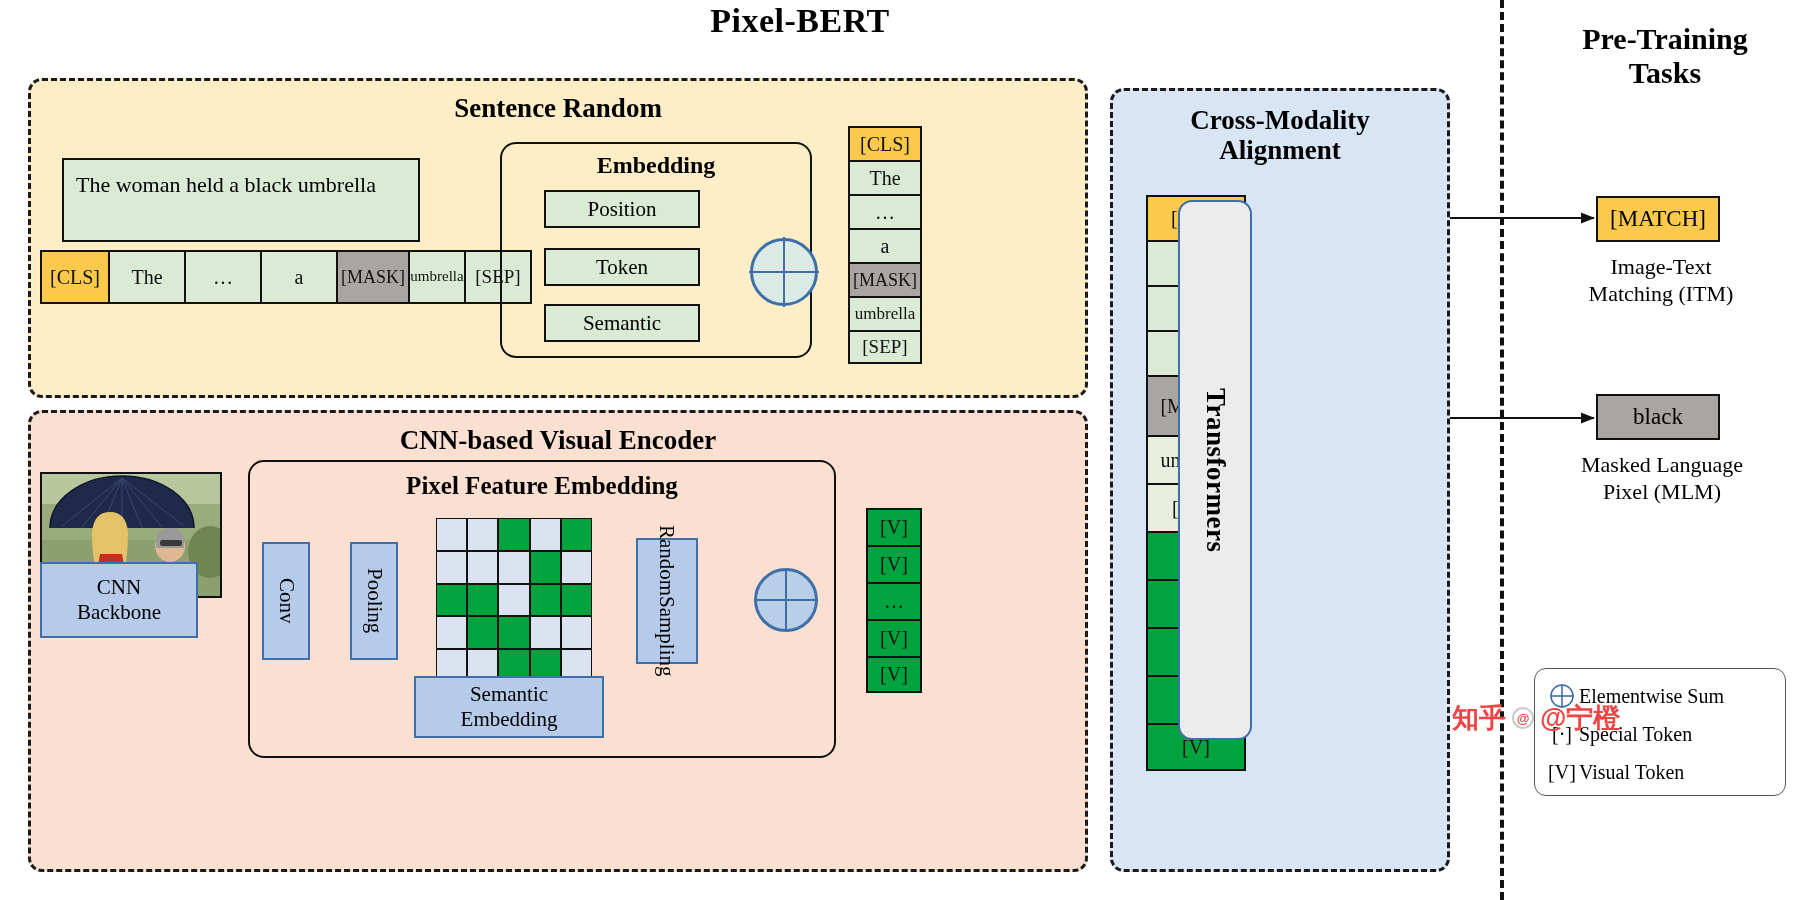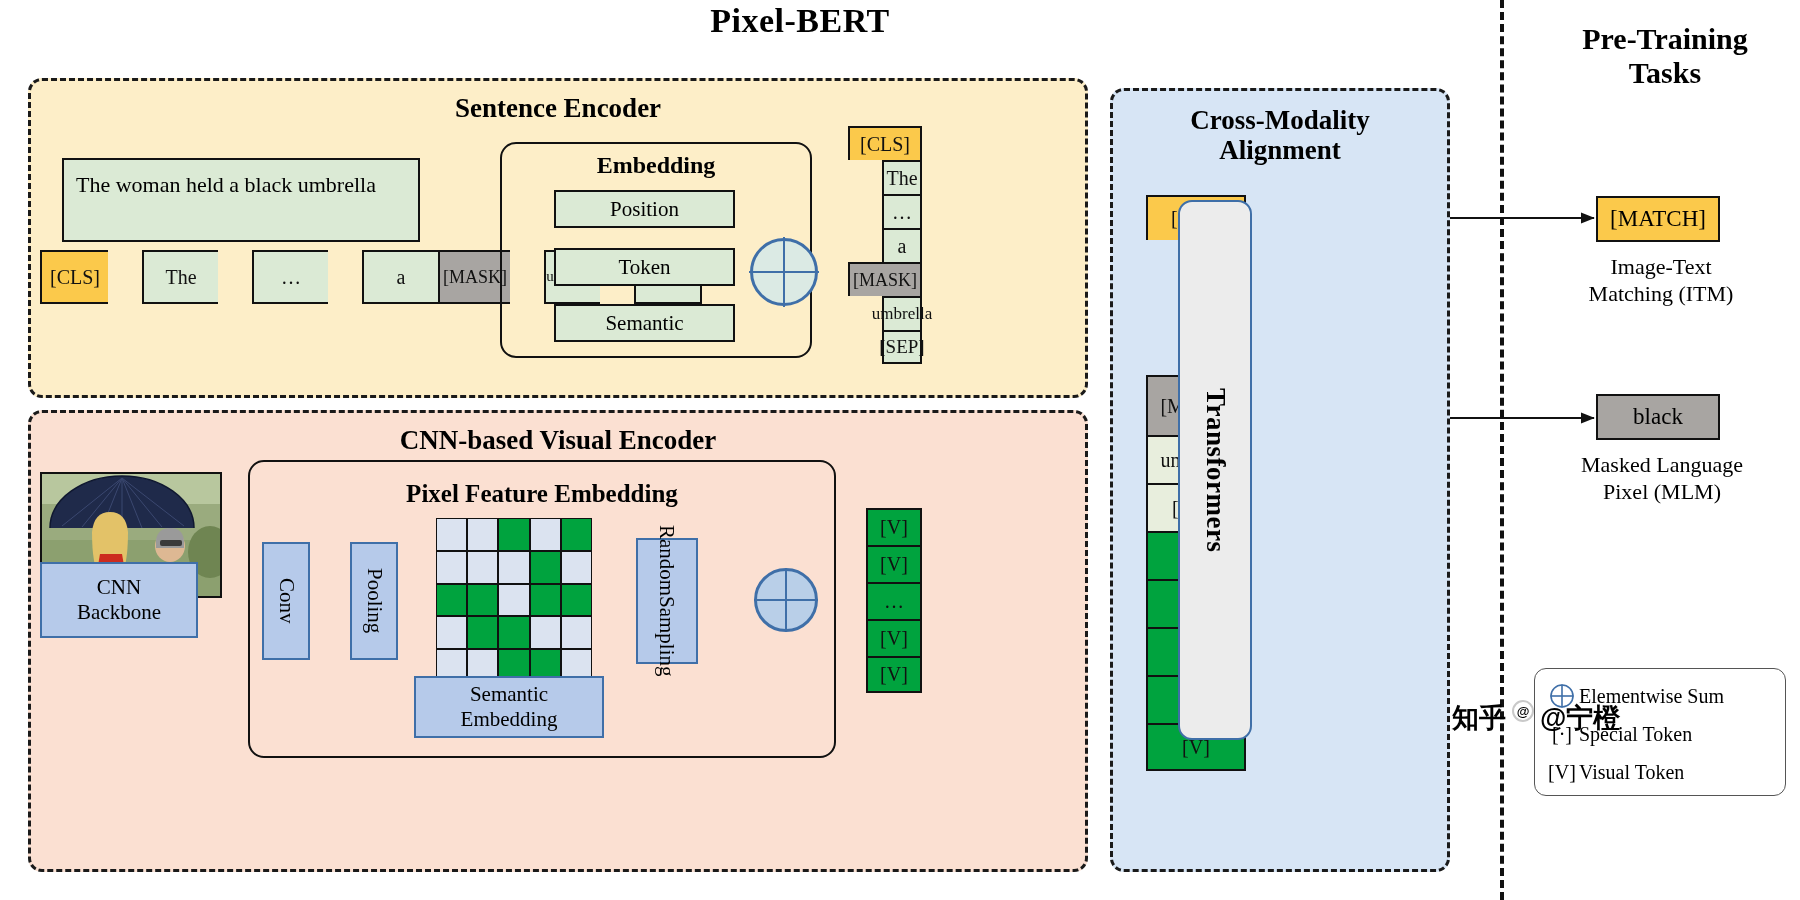--- a/index.html
+++ b/index.html
@@ -50,21 +50,21 @@
   }
 
   
   .cell {
     border: 2px solid #111;
     display: flex; align-items: center; justify-content: center;
     font-size: 20px; line-height: 1.05; text-align: center;
     background: #dbead5;
     color: #111;
   }
-  .cell.green-l { background: #dbead5; margin-left: 34px; }
+  .cell.green-l { background: #dbead5; }
   .cell.yellow  { background: #fbc94b; }
   .cell.gray    { background: #a8a5a2; }
   .cell.vgreen  { background: #00a33e; }
   .cell.palegr  { background: #e8eedd; }
 
   
   .sent-box {
     left: 62px; top: 158px; width: 358px; height: 84px;
     background: #dbead5; border: 2px solid #111;
     font-size: 22px; padding: 10px 12px; line-height: 1.32;
@@ -72,21 +72,21 @@
 
   
   .tok-strip { left: 40px; top: 250px; height: 54px; display: flex; }
   .tok-strip .cell { height: 54px; border-right-width: 0; }
   .tok-strip .cell:last-child { border-right-width: 2px; }
 
   
   .embed-box { left: 500px; top: 142px; width: 312px; height: 216px; }
   .embed-title { position: absolute; top: 8px; width: 100%; text-align: center; font-size: 24px; font-weight: bold; }
   .embed-item {
-    position: absolute; left: 52px; width: 181px; height: 38px;
+    position: absolute; left: 42px; width: 156px; height: 38px;
     background: #dbead5; border: 2px solid #111;
     display: flex; align-items: center; justify-content: center;
     font-size: 21px;
   }
 
   
   .plus {
     border: 3px solid #3f6fa8; border-radius: 50%;
     background: #dbeae4;
     position: absolute;
@@ -154,22 +154,22 @@
   }
   .legend-row {
     position: absolute; left: 10px; display: flex; align-items: center;
     font-size: 20px; white-space: nowrap;
   }
   .legend-ico { width: 34px; display: flex; align-items: center; justify-content: center; }
 
   
   .watermark {
     left: 1452px; top: 700px;
-    font-size: 27px; color: #000000; font-weight: bold;
-    display: flex; gap: 6px;
+    font-size: 27px; color: #ef4444; font-weight: bold;
+    display: flex; align-items: center; gap: 6px;
     font-family: "Liberation Sans", sans-serif;
   }
   .wm-circle {
     width: 22px; height: 22px; border-radius: 50%;
     border: 2px solid #c9c9c9;
     display: flex; align-items: center; justify-content: center;
     font-size: 13px;
   }
 
   svg.overlay { position: absolute; left: 0; top: 0; width: 1800px; height: 900px; pointer-events: none; }
@@ -229,21 +229,21 @@
   </svg>
 
   <div class="abs main-title">Pixel-BERT</div>
 
   <div class="abs pretrain-title">
     <div>Pre-Training</div>
     <div>Tasks</div>
   </div>
 
   <div class="abs panel panel-sentence">
-    <div class="panel-title">Sentence Encoder</div>
+    <div class="panel-title">Sentence Random</div>
   </div>
 
   <div class="abs sent-box">The woman held a black umbrella</div>
 
   <div class="abs tok-strip">
     <div class="cell yellow" style="width:68px">[CLS]</div>
     <div class="cell green-l" style="width:76px">The</div>
     <div class="cell green-l" style="width:76px">…</div>
     <div class="cell green-l" style="width:76px">a</div>
     <div class="cell gray" style="width:72px;font-size:18px">[MASK]</div>
@@ -306,21 +306,21 @@
       <ellipse cx="18" cy="108" rx="18" ry="12" fill="#7e9160"></ellipse>
     </svg>
   </div>
 
   <div class="abs bluebox" style="left:40px; top:562px; width:158px; height:76px; flex-direction:column; line-height:1.2;">
     <span>CNN</span>
     <span>Backbone</span>
   </div>
 
   <div class="abs round-box" style="left:248px; top:460px; width:588px; height:298px;">
-    <div class="panel-title" style="top:18px; font-size:25px;">Pixel Feature Embedding</div>
+    <div class="panel-title" style="top:10px; font-size:25px;">Pixel Feature Embedding</div>
   </div>
 
   <div class="abs bluebox vertical-text" style="left:262px; top:542px; width:48px; height:118px;">
     <span>Conv</span>
   </div>
 
   <div class="abs bluebox vertical-text" style="left:350px; top:542px; width:48px; height:118px;">
     <span>Pooling</span>
   </div>
 

